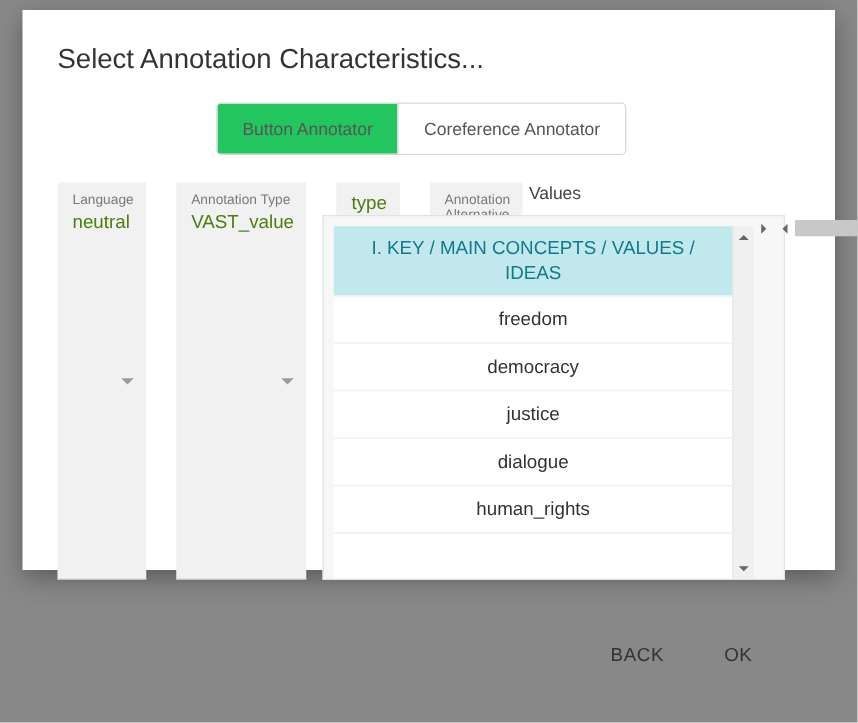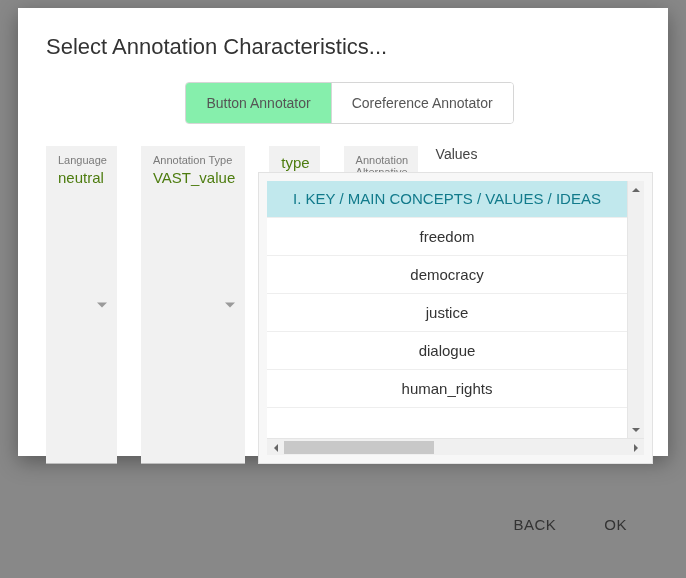--- a/index.html
+++ b/index.html
@@ -12,21 +12,21 @@
     position: relative;
   }
   .dialog {
     position: absolute;
     left: 18px;
     top: 8px;
     width: 650px;
     height: 448px;
     background: #fff;
     box-shadow: 0 6px 20px rgba(0,0,0,0.35);
-    padding: 26px 15px 20px 28px;
+    padding: 26px 40px 20px 28px;
   }
   .dialog-title {
     font-size: 22px;
     font-weight: 400;
     color: #333;
     margin-bottom: 22px;
   }
   .tab-row {
     display: flex;
     justify-content: center;
@@ -39,21 +39,21 @@
     overflow: hidden;
   }
   .tab {
     padding: 12px 20px;
     font-size: 14px;
     color: #555;
     cursor: pointer;
     background: #fff;
   }
   .tab.active {
-    background: #86efac;
+    background: #22c55e;
   }
   .tab + .tab { border-left: 1px solid #d6d6d6; }
 
   .content-row {
     display: flex;
     gap: 14px;
   }
   .left-col {
     width: 198px;
     display: flex;
@@ -99,21 +99,21 @@
     color: #444;
     margin-bottom: 10px;
     padding-left: 2px;
   }
   .values-box {
     border: 1px solid #e2e2e2;
     background: #f7f7f7;
     height: 292px;
     position: relative;
     display: flex;
-    flex-direction: column;
+    flex-direction: row;
   }
   .values-list {
     flex: 1;
     overflow: hidden;
     padding: 8px 8px 0 8px;
     display: flex;
   }
   .values-inner {
     flex: 1;
     background: #fff;

